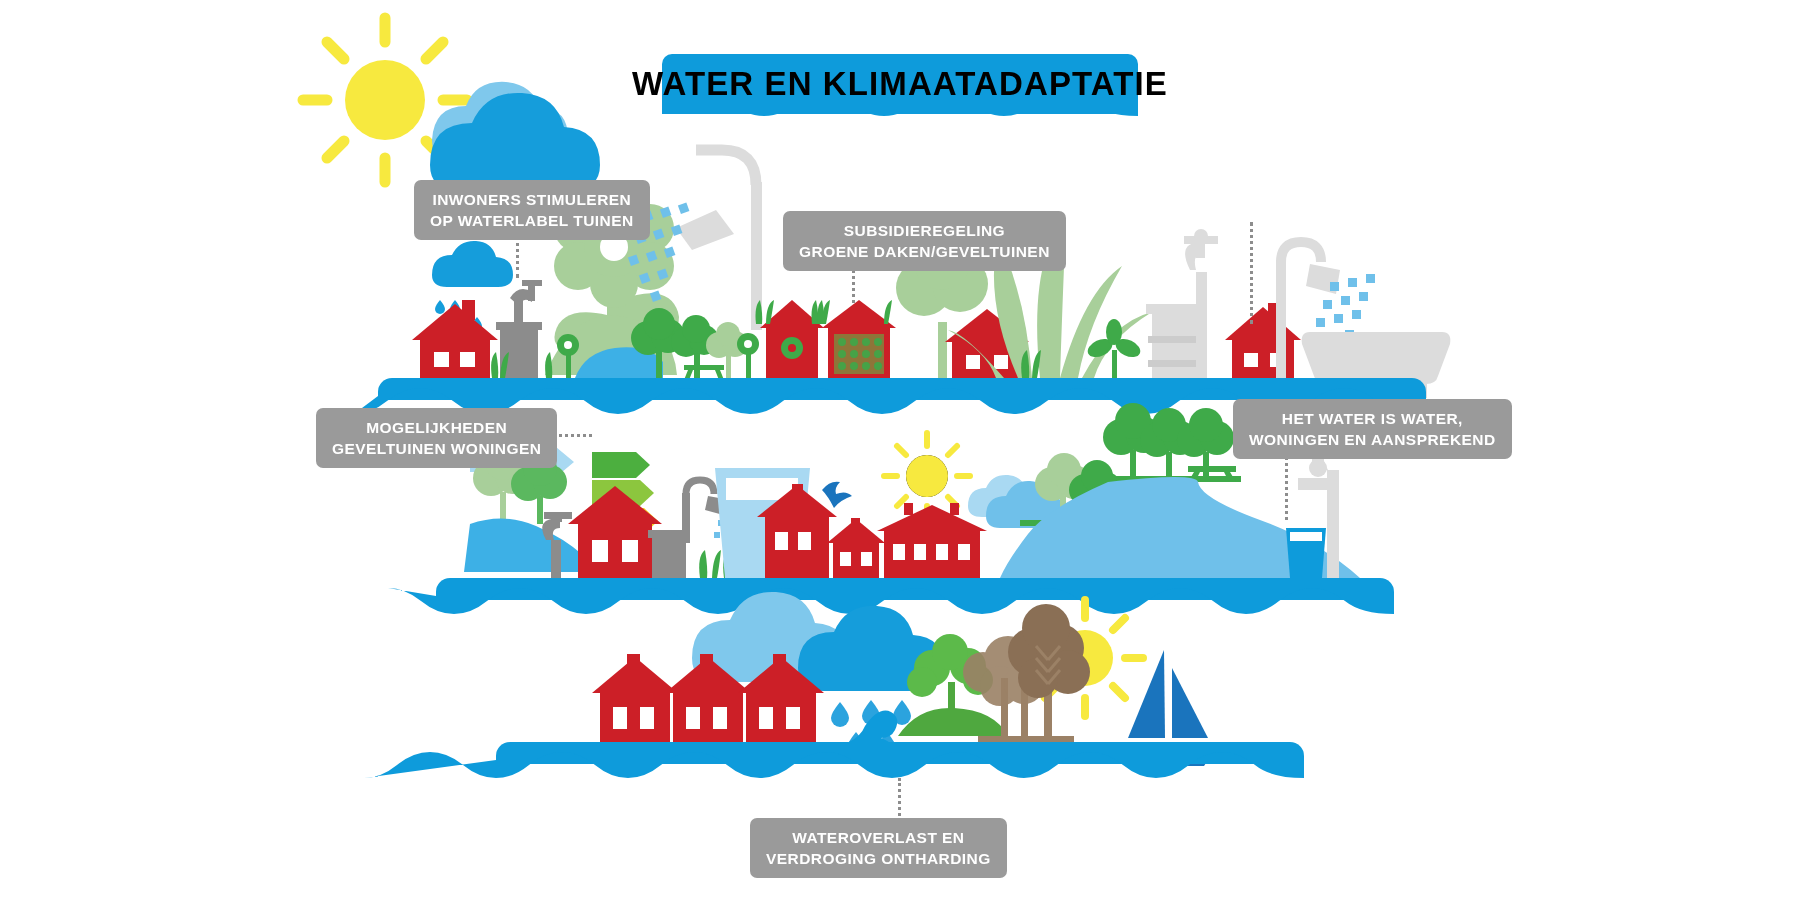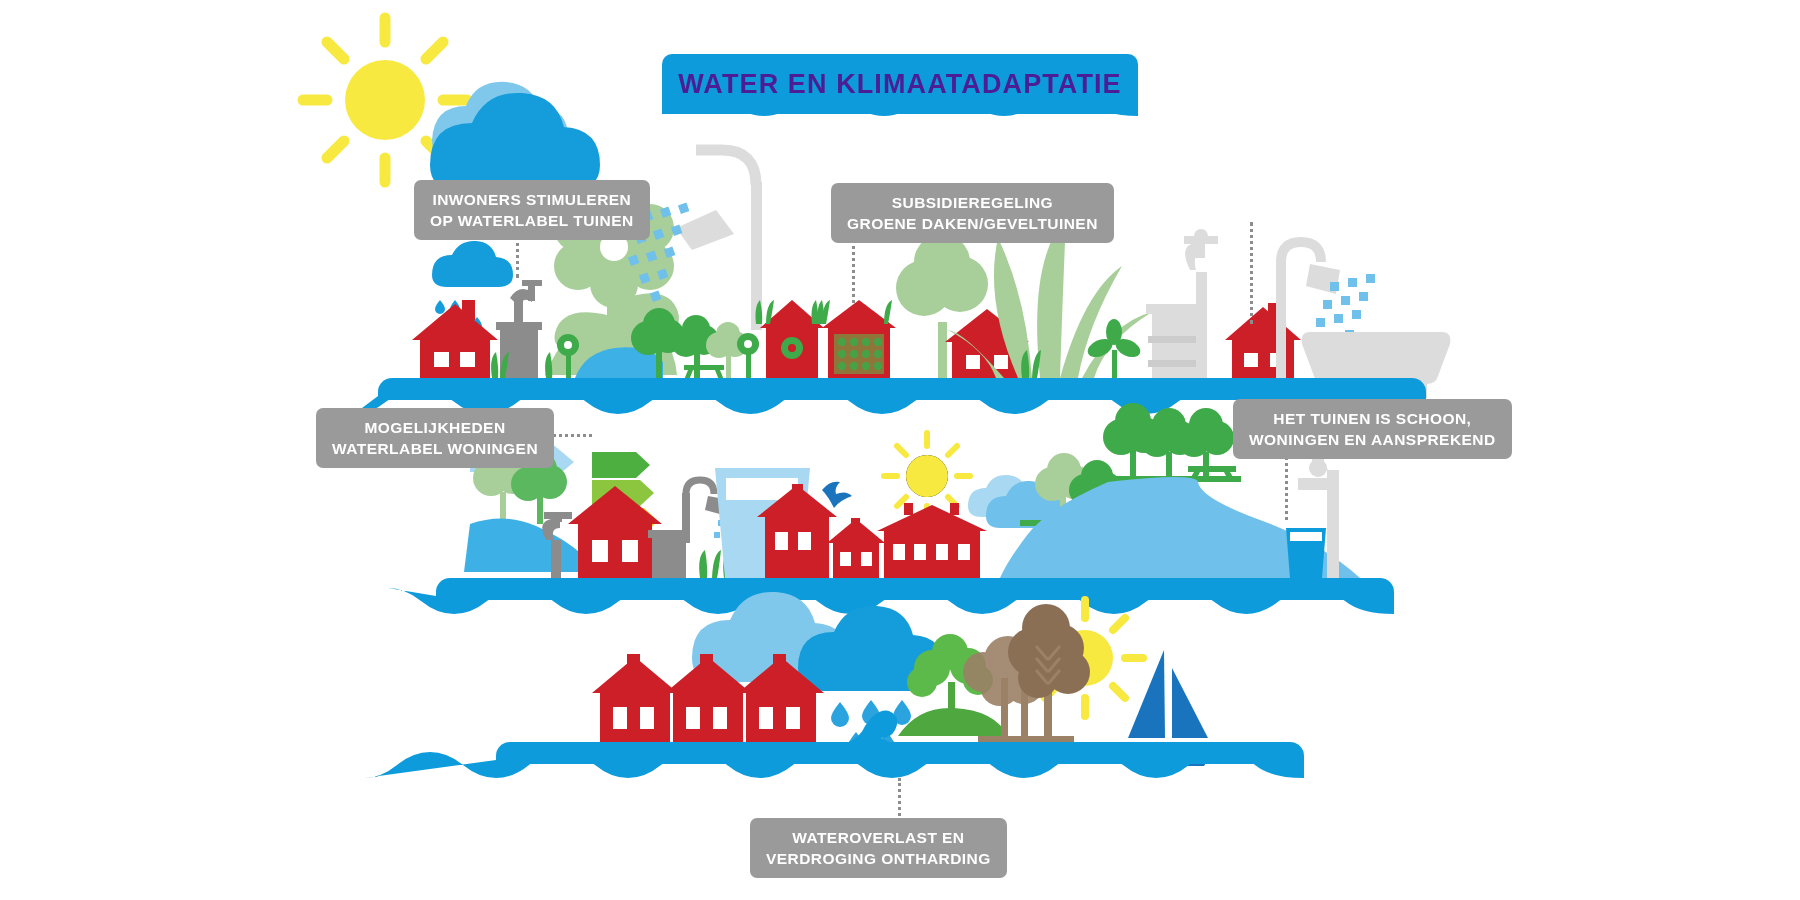--- a/index.html
+++ b/index.html
@@ -23,22 +23,22 @@
   #title-banner {
     position: absolute;
     left: 662px; top: 54px;
     width: 476px; height: 60px;
     background: #0e9bdb;
     border-radius: 10px 10px 0 0;
     display: flex; align-items: center; justify-content: center;
     z-index: 40;
   }
   #title-banner .ttl {
-    color: #4c1d95;
-    font-size: 27px;
+    color: #000000;
+    font-size: 33px;
     font-weight: bold;
     letter-spacing: 1.1px;
     white-space: nowrap;
   }
   #banner-scallop { position: absolute; left: 662px; top: 112px; z-index: 40; }
 
   
   .callout {
     position: absolute;
     background: #9a9a9a;
@@ -652,33 +652,33 @@
              q-30 0-44-11 q-14-11-30-11 q-16 0-30 11 q-14 11-30 11 q-16 0-30-11 q-14-11-30-11
              q-16 0-30 11 q-14 11-30 11 q-16 0-30-11 q-14-11-30-11 q-16 0-30 11 q-14 11-30 11
              q-16 0-30-11 q-14-11-30-11 q-16 0-30 11 q-14 11-30 11 z" fill="#0e9bdb"></path>
   </svg>
 
   <div class="callout" style="left:414px; top:180px;">
     <span class="ln">INWONERS STIMULEREN</span>
     <span class="ln">OP WATERLABEL TUINEN</span>
   </div>
 
-  <div class="callout" style="left:783px; top:183px;margin-left:48px;">
+  <div class="callout" style="left:783px; top:211px;">
     <span class="ln">SUBSIDIEREGELING</span>
     <span class="ln">GROENE DAKEN/GEVELTUINEN</span>
   </div>
 
 
   <div class="callout" style="left:316px; top:408px;">
     <span class="ln">MOGELIJKHEDEN</span>
-    <span class="ln">WATERLABEL WONINGEN</span>
+    <span class="ln">GEVELTUINEN WONINGEN</span>
   </div>
 
   <div class="callout" style="left:1233px; top:399px;">
-    <span class="ln">HET TUINEN IS SCHOON,</span>
+    <span class="ln">HET WATER IS WATER,</span>
     <span class="ln">WONINGEN EN AANSPREKEND</span>
   </div>
 
   <div class="callout" style="left:750px; top:818px;">
     <span class="ln">WATEROVERLAST EN</span>
     <span class="ln">VERDROGING ONTHARDING</span>
   </div>
 
 </div>
 

